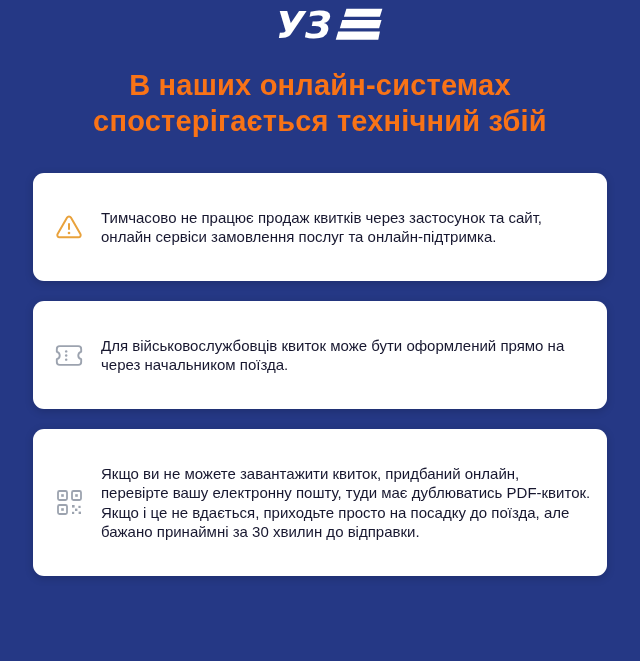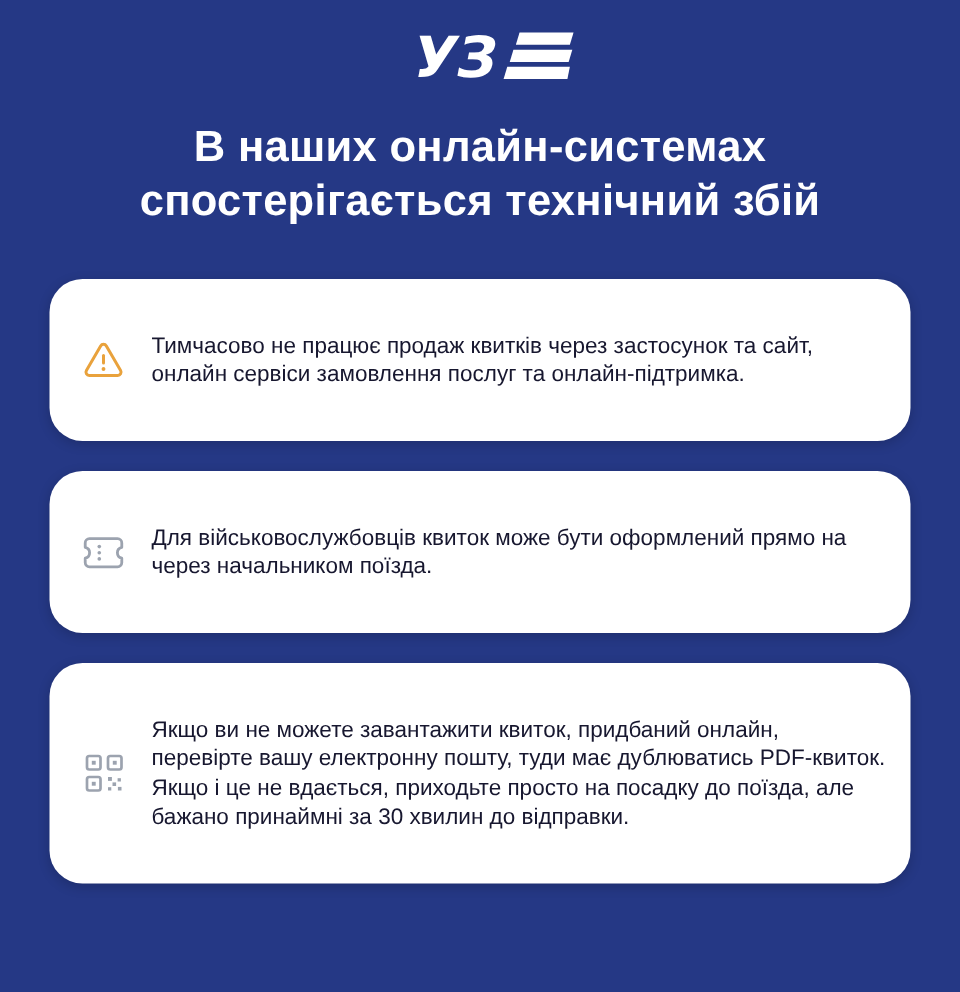--- a/index.html
+++ b/index.html
@@ -9,42 +9,42 @@
   body {
     width: 640px;
     height: 661px;
     background: #253885;
     font-family: "Liberation Sans", sans-serif;
     overflow: hidden;
   }
   .logo-wrap {
     display: flex;
     justify-content: center;
-    padding-top: 16px;
+    padding-top: 3px;
     margin-left: 20px;
   }
   .page-title {
-    color: #ffffff;
+    color: #f97316;
     text-align: center;
     font-size: 29px;
     line-height: 36px;
     font-weight: bold;
     margin: 20px 30px 0;
     white-space: pre-line;
     letter-spacing: 0.2px;
   }
   .cards {
     margin: 34px 33px 0;
     display: flex;
     flex-direction: column;
     gap: 20px;
   }
   .card {
     background: #ffffff;
-    border-radius: 22px;
+    border-radius: 11px;
     display: flex;
     align-items: center;
     gap: 16px;
     padding: 15px 16px 15px 20px;
     box-shadow: 0 2px 8px rgba(0,0,0,0.18);
     box-sizing: border-box;
   }
   .card-icon {
     flex: 0 0 32px;
     display: flex;

